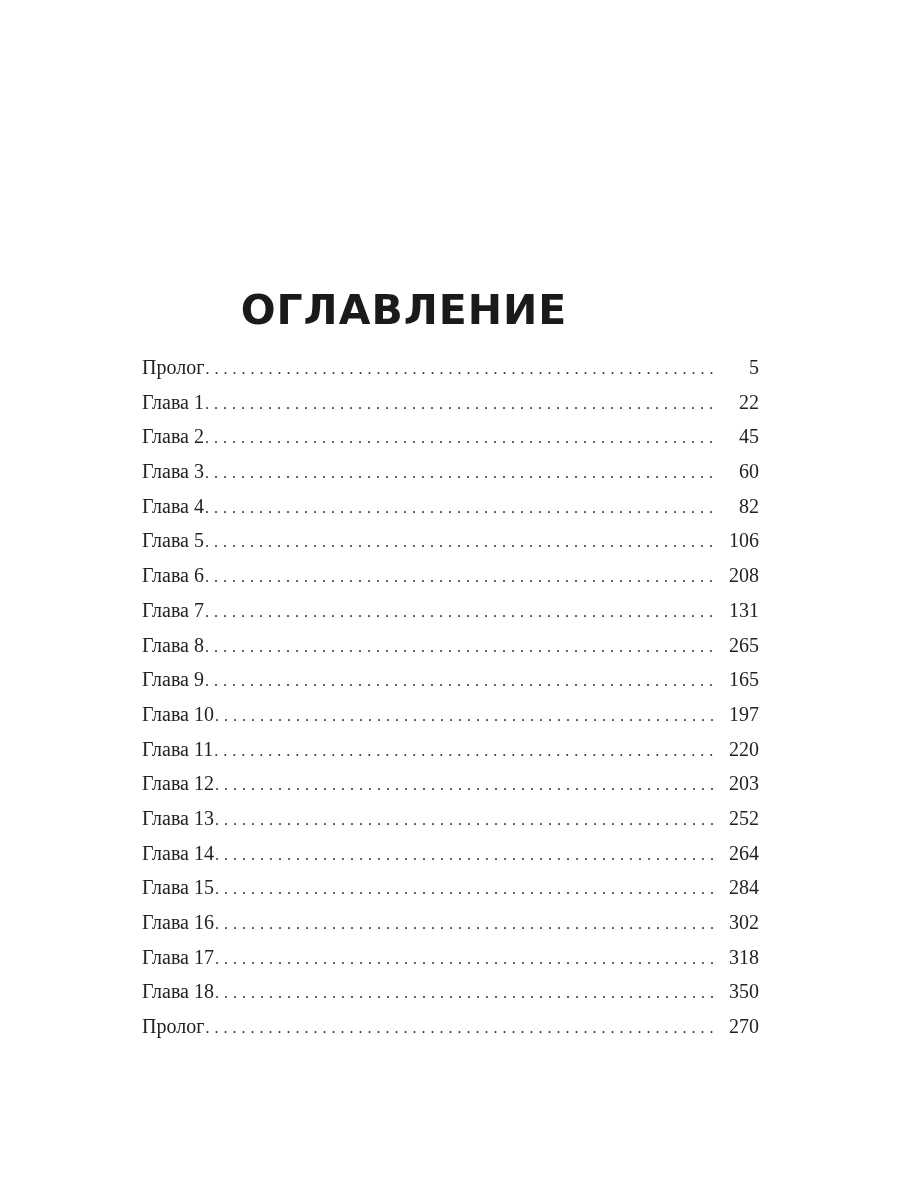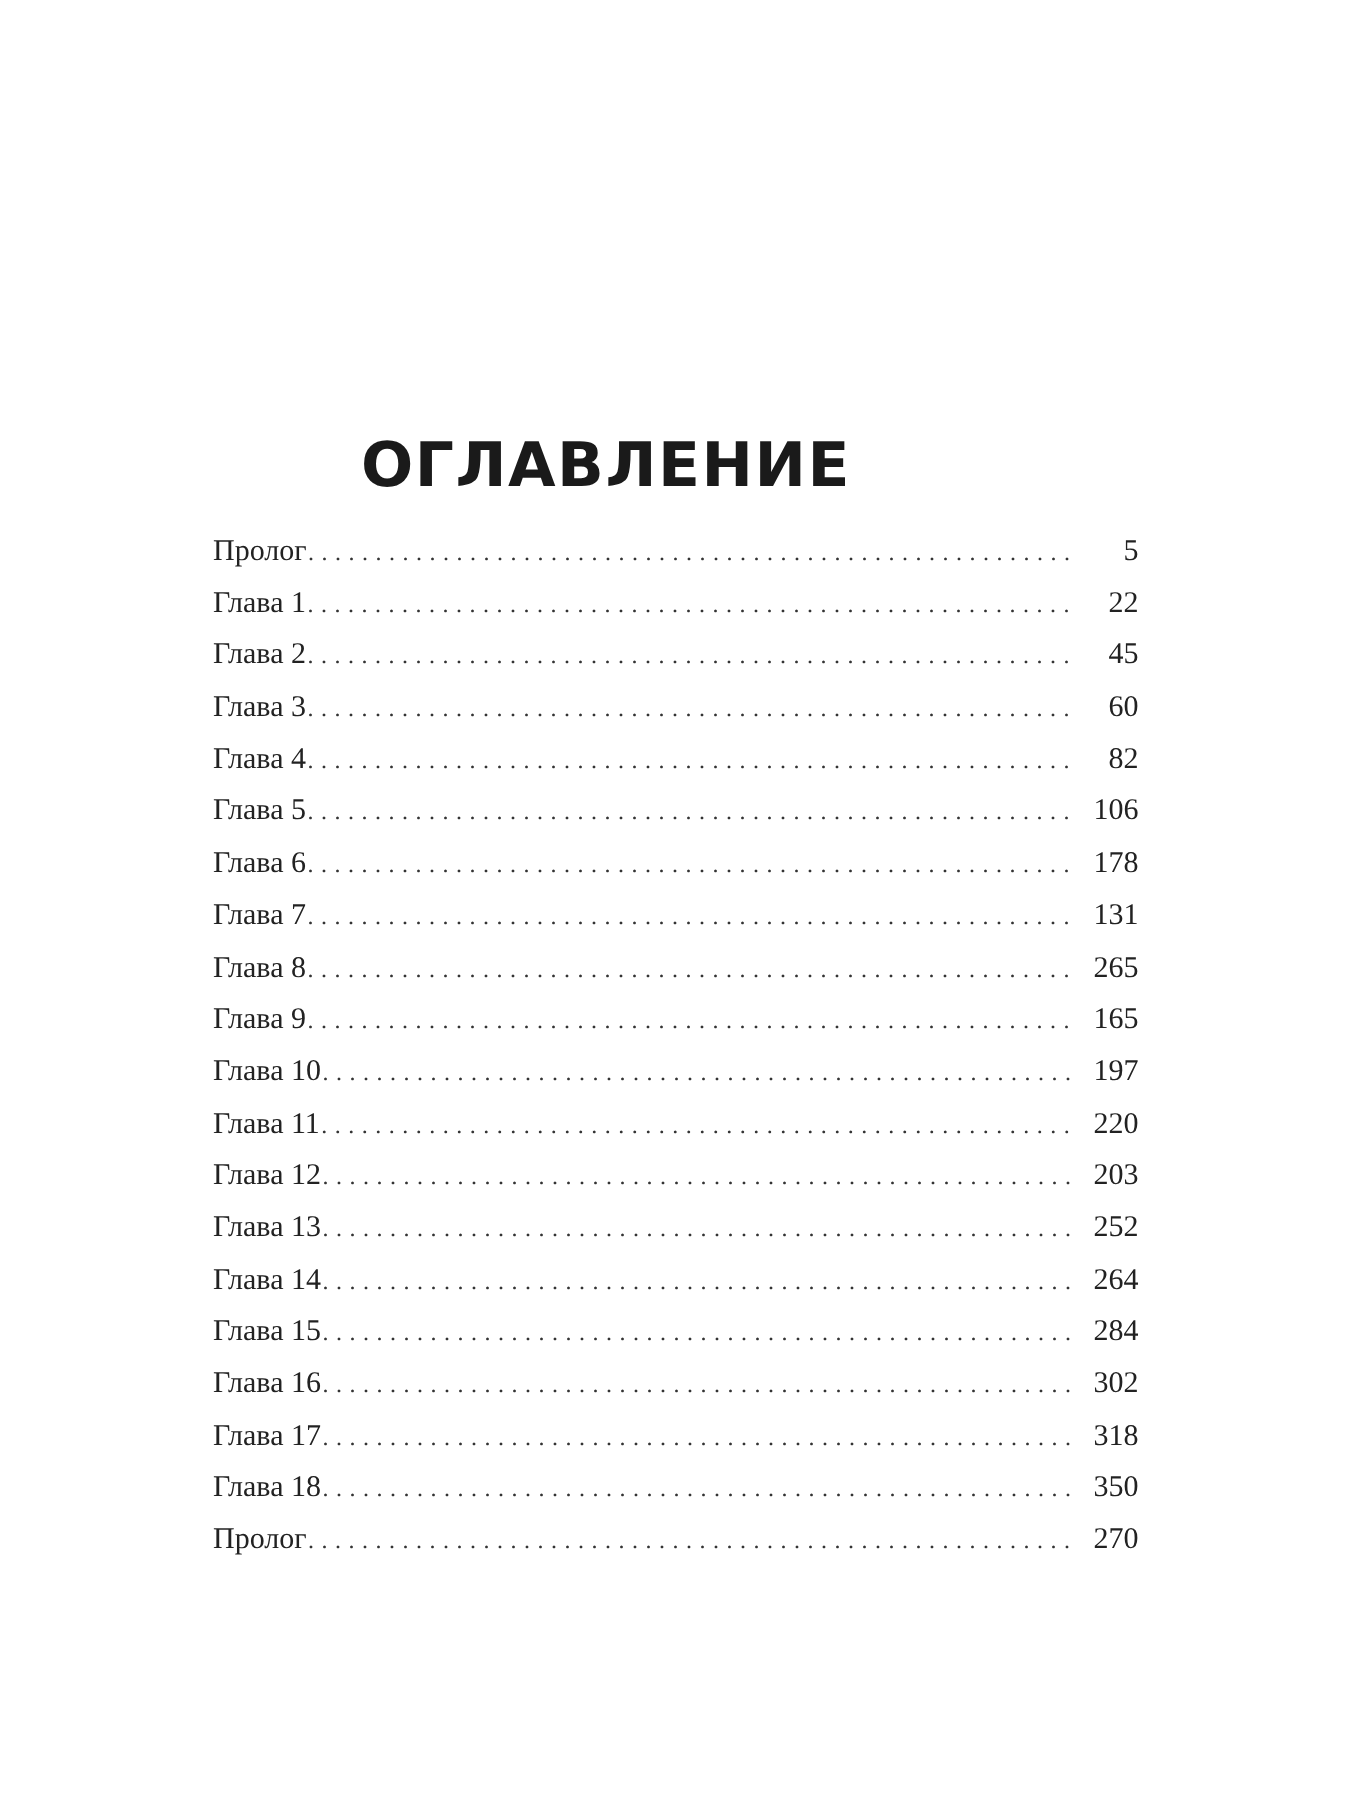--- a/index.html
+++ b/index.html
@@ -109,21 +109,21 @@
       <span class="toc-page">82</span>
     </li>
     <li class="toc-row">
       <span class="toc-label">Глава 5</span>
       <span class="toc-leader"></span>
       <span class="toc-page">106</span>
     </li>
     <li class="toc-row">
       <span class="toc-label">Глава 6</span>
       <span class="toc-leader"></span>
-      <span class="toc-page">178</span>
+      <span class="toc-page">208</span>
     </li>
     <li class="toc-row">
       <span class="toc-label">Глава 7</span>
       <span class="toc-leader"></span>
       <span class="toc-page">131</span>
     </li>
     <li class="toc-row">
       <span class="toc-label">Глава 8</span>
       <span class="toc-leader"></span>
       <span class="toc-page">265</span>

